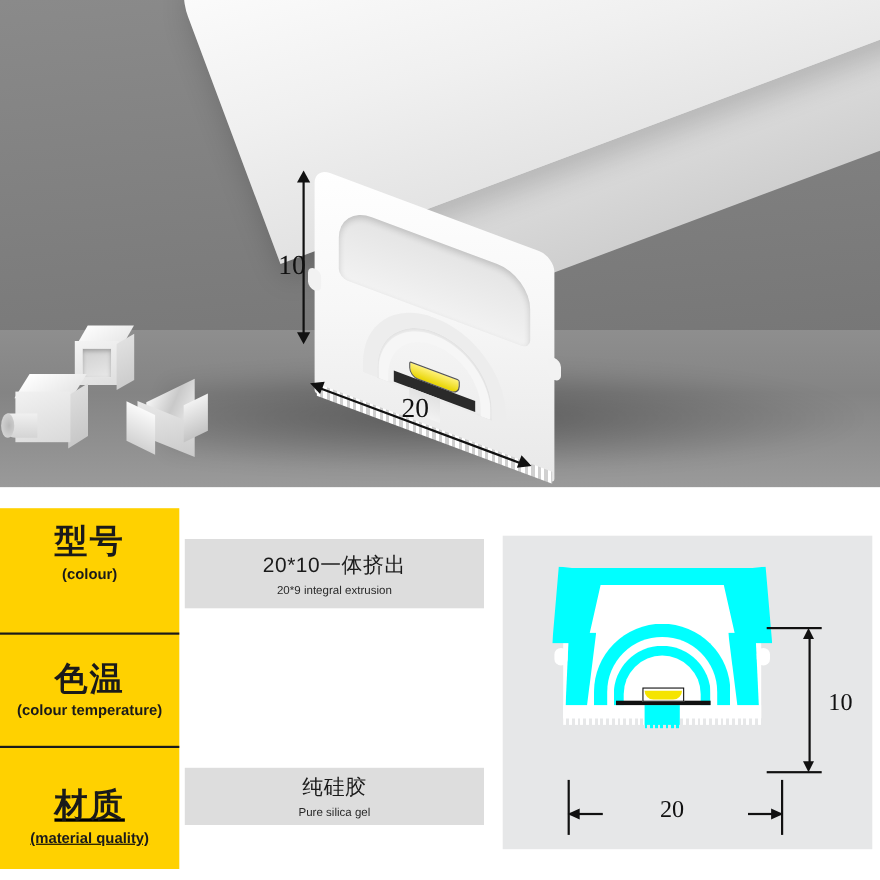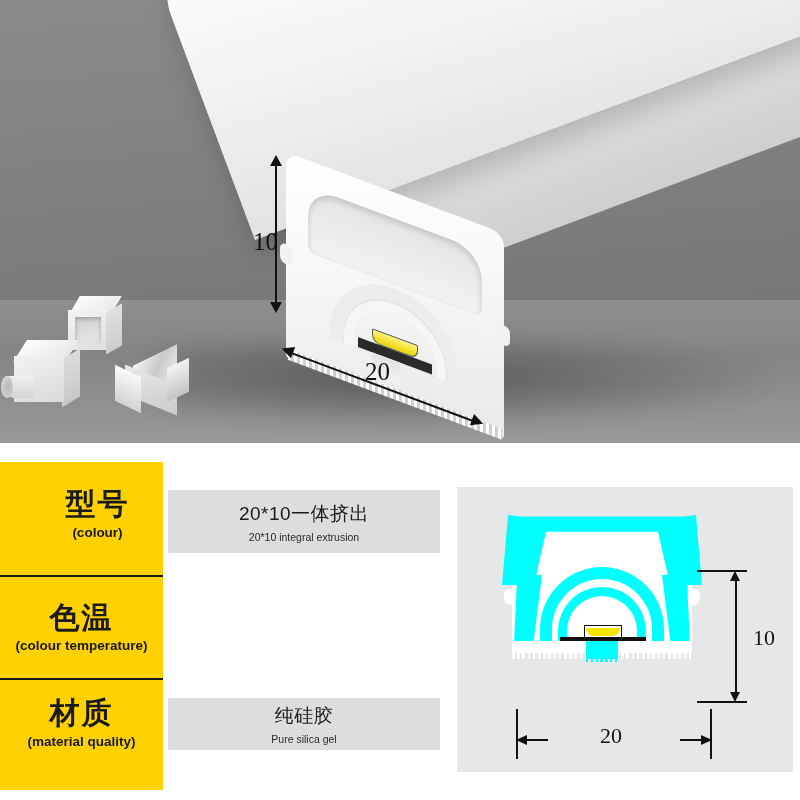--- a/index.html
+++ b/index.html
@@ -320,40 +320,40 @@
       <div class="line"></div>
       <div class="ah-r"></div>
     </div>
     <div class="dim-h-label">20</div>
   </div>
 
   <div id="spec">
 
     <div class="label-col"></div>
 
-    <div class="label-cell" style="top:14px;height:113px;margin-left:16px;">
+    <div class="label-cell" style="top:3px;height:113px;">
       <div class="cn">型号</div>
       <div class="en">(colour)</div>
     </div>
     <div class="row-div" style="top:132px;"></div>
 
     <div class="label-cell" style="top:133px;height:102px;">
       <div class="cn">色温</div>
       <div class="en">(colour temperature)</div>
     </div>
     <div class="row-div" style="top:235px;"></div>
 
-    <div class="label-cell" style="top:224px;height:111px;">
+    <div class="label-cell" style="top:244px;height:111px;text-decoration:underline;">
       <div class="cn">材质</div>
       <div class="en">(material quality)</div>
     </div>
 
     <div class="value-cell" style="top:47px;height:63px;">
       <div class="v-cn">20*10一体挤出</div>
-      <div class="v-en">20*10 integral extrusion</div>
+      <div class="v-en">20*9 integral extrusion</div>
     </div>
 
 
     <div class="value-cell" style="top:255px;height:52px;">
       <div class="v-cn">纯硅胶</div>
       <div class="v-en">Pure silica gel</div>
     </div>
   </div>
 
   <div id="xsec">

